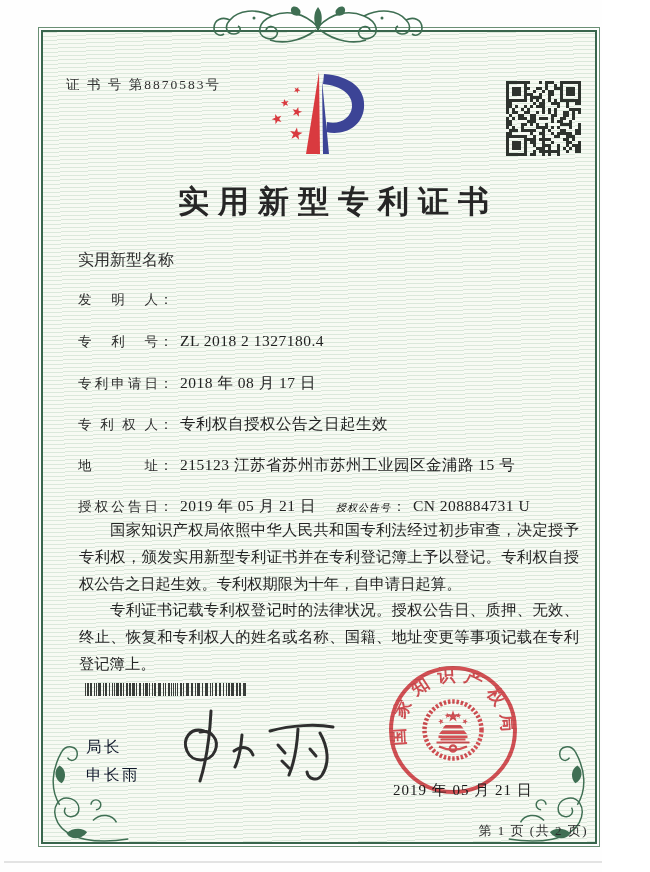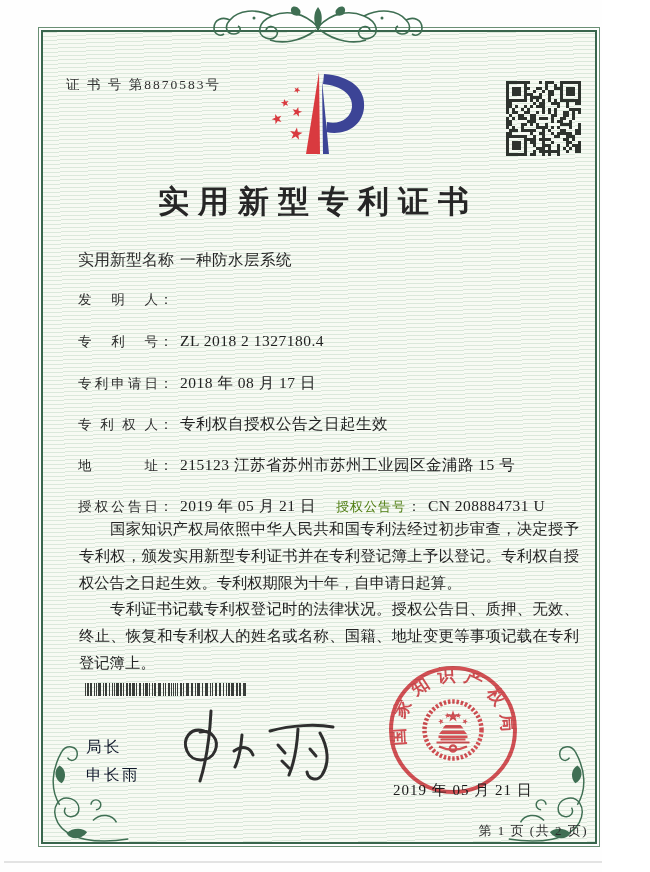--- a/index.html
+++ b/index.html
@@ -17,34 +17,34 @@
   .flourish-top{position:absolute;left:208px;top:4px;width:220px;height:46px;}
   .corner{position:absolute;width:100px;height:100px;top:744px;}
   .corner.left{left:41px;}
   .corner.right{left:496px;transform:scaleX(-1);}
 
   .cert-no{position:absolute;left:66px;top:76px;font-size:13.5px;letter-spacing:2px;color:#303030;}
   .logo{position:absolute;left:266px;top:70px;width:104px;height:88px;}
   .qr{position:absolute;left:506px;top:81px;width:75px;height:75px;}
 
   .title{position:absolute;left:38px;top:181px;width:560px;text-align:center;
-         font-size:31px;font-weight:bold;letter-spacing:9px;color:#262626;white-space:nowrap;}
+         font-size:31px;font-weight:bold;letter-spacing:9px;color:#262626;white-space:nowrap;padding-left:20px;}
 
   .fields{position:absolute;left:78px;top:250px;width:505px;}
   .frow{display:flex;align-items:baseline;height:41px;}
   .flabel{display:inline-block;width:80px;font-size:13.5px;text-align:justify;text-align-last:justify;white-space:nowrap;color:#2d2d2d;}
   .frow.r0 .flabel{font-size:16px;}
   .fcolon{font-size:14px;margin:0 7px 0 1px;}
   .fvalue{font-size:15.5px;letter-spacing:.5px;white-space:nowrap;color:#222;}
   .grant2{margin-left:20px;display:flex;align-items:baseline;}
-  .glabel{font-size:13px;letter-spacing:1px;white-space:nowrap;color:#4d7c0f;}
+  .glabel{font-size:10px;letter-spacing:1px;white-space:nowrap;color:#000000;font-style:italic;}
 
   .paras{position:absolute;left:79px;top:517px;width:500px;font-size:15.3px;line-height:26.8px;
          text-align:justify;color:#242424;}
-  .paras p{margin:0;text-indent:31px;font-family:Liberation Mono, monospace;}
+  .paras p{margin:0;text-indent:31px;}
 
   .barcode{position:absolute;left:85px;top:683px;width:162px;height:13px;}
   .director{position:absolute;left:86px;top:733px;font-size:15.5px;letter-spacing:2.5px;line-height:28px;color:#0f172a;}
   .sig{position:absolute;left:170px;top:705px;width:172px;height:84px;}
   .seal{position:absolute;left:384px;top:661px;width:138px;height:138px;opacity:.93;mix-blend-mode:multiply;}
   .seal-date{position:absolute;left:393px;top:781px;font-size:15px;letter-spacing:1px;color:#1b1b1b;white-space:nowrap;}
   .footer{position:absolute;left:28px;top:822px;width:560px;text-align:right;font-size:13px;letter-spacing:1.5px;color:#2c2c2c;}
 </style>
 </head>
 <body>
@@ -428,21 +428,20 @@
       <rect x="42" y="72" width="3" height="3"></rect>
       <rect x="51" y="72" width="3" height="3"></rect>
     </svg>
 
   <div class="title">实用新型专利证书</div>
 
   <div class="fields">
     <div class="frow r0">
       <span class="flabel">实用新型名称</span>
         <span class="fcolon">：</span>
-        <span class="fvalue">一种防水层系统</span>
     </div>
     <div class="frow">
       <span class="flabel">发明人</span>
         <span class="fcolon">：</span>
     </div>
     <div class="frow">
       <span class="flabel">专利号</span>
         <span class="fcolon">：</span>
         <span class="fvalue">ZL 2018 2 1327180.4</span>
     </div>

